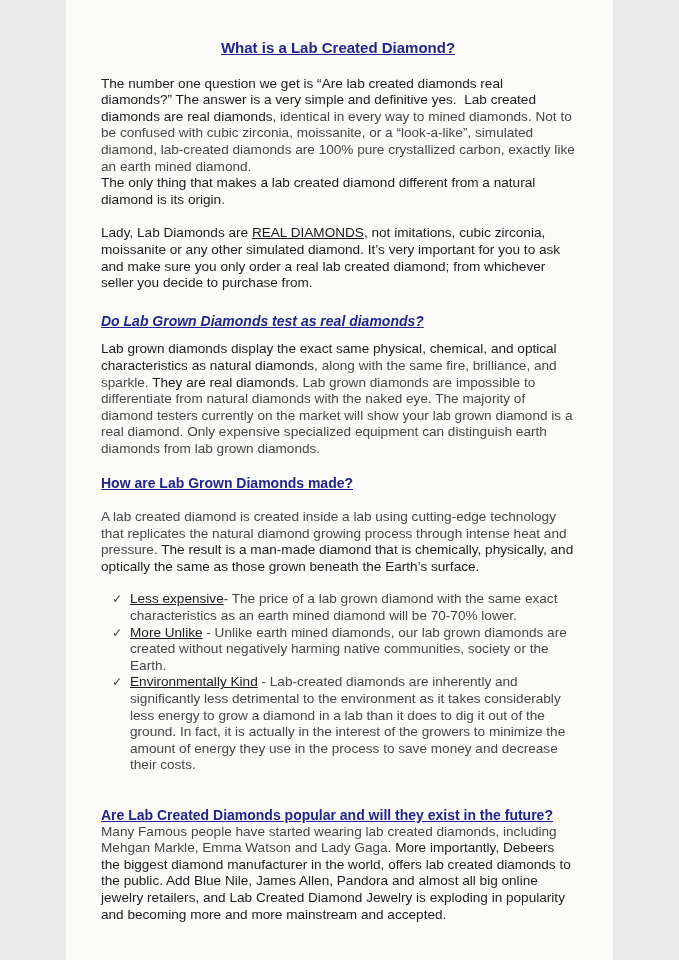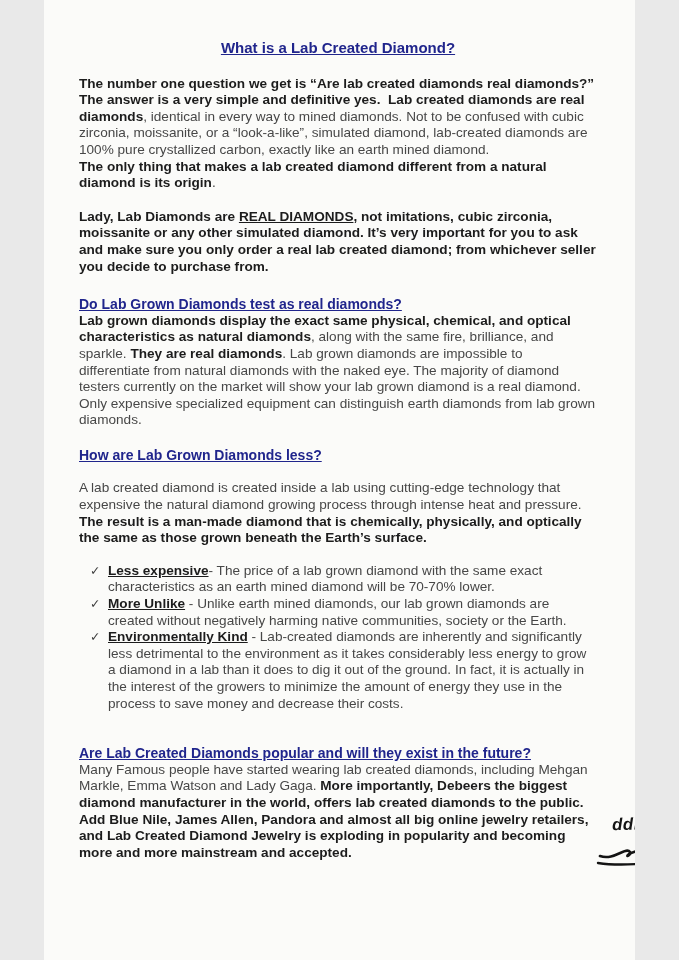--- a/index.html
+++ b/index.html
@@ -1,18 +1,18 @@
 <!DOCTYPE html>
 <html><head>
 <meta charset="utf-8">
 <style>
   html,body{margin:0;padding:0;background:#e9e9e9;}
   .page{
     position:relative;
-    width:591px;height:960px;
+    width:547px;height:960px;
     margin:0 auto;
     background:var(--bg,#fbfbf9);
     font-family:"Liberation Sans",sans-serif;
     font-size:13.6px;
     line-height:16.6px;
     color:var(--body,#474747);
     box-sizing:border-box;
     padding:40px 38px 19px 35px;
     overflow:hidden;
   }
@@ -26,21 +26,21 @@
     cursor:pointer;
   }
   .heading{
     font-size:14px;
     font-weight:bold;
     color:var(--accent,#20258c);
     text-decoration:underline;
     cursor:pointer;
   }
   .para{margin:0;}
-  span.b{font-weight:bold;color:var(--bold,#1c1c1c);}
+  span.b{font-weight:normal;color:var(--bold,#1c1c1c);}
   span.u{text-decoration:underline;}
   ul.bullets{list-style:none;margin:0;padding:0;}
   ul.bullets li{position:relative;padding-left:29px;margin:0;}
   .check{
     position:absolute;left:11px;top:0;
     color:#3c3c3c;font-size:12.5px;
   }
   .annotation{
     position:absolute;left:566px;top:816px;
     width:118px;height:52px;
@@ -61,24 +61,24 @@
 </style>
 </head>
 <body>
 
 <div class="page" style="--bg: #fbfbf9; --accent: #20258c; --body: #474747; --bold: #1c1c1c;">
   <h1 class="title">What is a Lab Created Diamond?</h1>
 
   <div id="doc">
       <p class="para" style="margin-bottom: 17px;"><span class="b">The number one question we get is “Are lab created diamonds real diamonds?” The answer is a very simple and definitive yes.&nbsp; Lab created diamonds are real diamonds</span><span>, identical in every way to mined diamonds. Not to be confused with cubic zirconia, moissanite, or a “look-a-like”, simulated diamond, lab-created diamonds are 100% pure crystallized carbon, exactly like an earth mined diamond.</span><br><span class="b">The only thing that makes a lab created diamond different from a natural diamond is its origin</span><span>.</span></p>
       <p class="para" style="margin-bottom: 21px;"><span class="b">Lady, Lab Diamonds are </span><span class="b u">REAL DIAMONDS</span><span class="b">, not imitations, cubic zirconia, moissanite or any other simulated diamond. It’s very important for you to ask and make sure you only order a real lab created diamond; from whichever seller you decide to purchase from.</span></p>
-      <div class="heading" style="margin-bottom: 0px;">Do Lab Grown Diamonds test as real diamonds?</div>
+      <div class="heading" style="margin-bottom: 12px; font-style: italic;">Do Lab Grown Diamonds test as real diamonds?</div>
       <p class="para" style="margin-bottom: 18px;"><span class="b">Lab grown diamonds display the exact same physical, chemical, and optical characteristics as natural diamonds</span><span>, along with the same fire, brilliance, and sparkle. </span><span class="b">They are real diamonds</span><span>. Lab grown diamonds are impossible to differentiate from natural diamonds with the naked eye. The majority of diamond testers currently on the market will show your lab grown diamond is a real diamond. Only expensive specialized equipment can distinguish earth diamonds from lab grown diamonds.</span></p>
-      <div class="heading" style="margin-bottom: 17px;">How are Lab Grown Diamonds less?</div>
-      <p class="para" style="margin-bottom: 16px;"><span>A lab created diamond is created inside a lab using cutting-edge technology that expensive the natural diamond growing process through intense heat and pressure. </span><span class="b">The result is a man-made diamond that is chemically, physically, and optically the same as those grown beneath the Earth’s surface.</span></p>
+      <div class="heading" style="margin-bottom: 17px;">How are Lab Grown Diamonds made?</div>
+      <p class="para" style="margin-bottom: 16px;"><span>A lab created diamond is created inside a lab using cutting-edge technology that replicates the natural diamond growing process through intense heat and pressure. </span><span class="b">The result is a man-made diamond that is chemically, physically, and optically the same as those grown beneath the Earth’s surface.</span></p>
       <ul class="bullets" style="margin-bottom: 33px;">
         <li><span class="check">✓</span><span class="b u">Less expensive</span><span>- The price of a lab grown diamond with the same exact characteristics as an earth mined diamond will be 70-70% lower.</span></li>
         <li><span class="check">✓</span><span class="b u">More Unlike</span><span> - Unlike earth mined diamonds, our lab grown diamonds are created without negatively harming native communities, society or the Earth.</span></li>
         <li><span class="check">✓</span><span class="b u">Environmentally Kind</span><span> - Lab-created diamonds are inherently and significantly less detrimental to the environment as it takes considerably less energy to grow a diamond in a lab than it does to dig it out of the ground. In fact, it is actually in the interest of the growers to minimize the amount of energy they use in the process to save money and decrease their costs.</span></li>
       </ul>
       <div class="heading" style="margin-bottom: 0px;">Are Lab Created Diamonds popular and will they exist in the future?</div>
       <p class="para" style="margin-bottom: 0px;"><span>Many Famous people have started wearing lab created diamonds, including Mehgan Markle, Emma Watson and Lady Gaga. </span><span class="b">More importantly, Debeers the biggest diamond manufacturer in the world, offers lab created diamonds to the public. Add Blue Nile, James Allen, Pandora and almost all big online jewelry retailers, and Lab Created Diamond Jewelry is exploding in popularity and becoming more and more mainstream and accepted.</span></p>
     </div>
 
   <div class="annotation">

